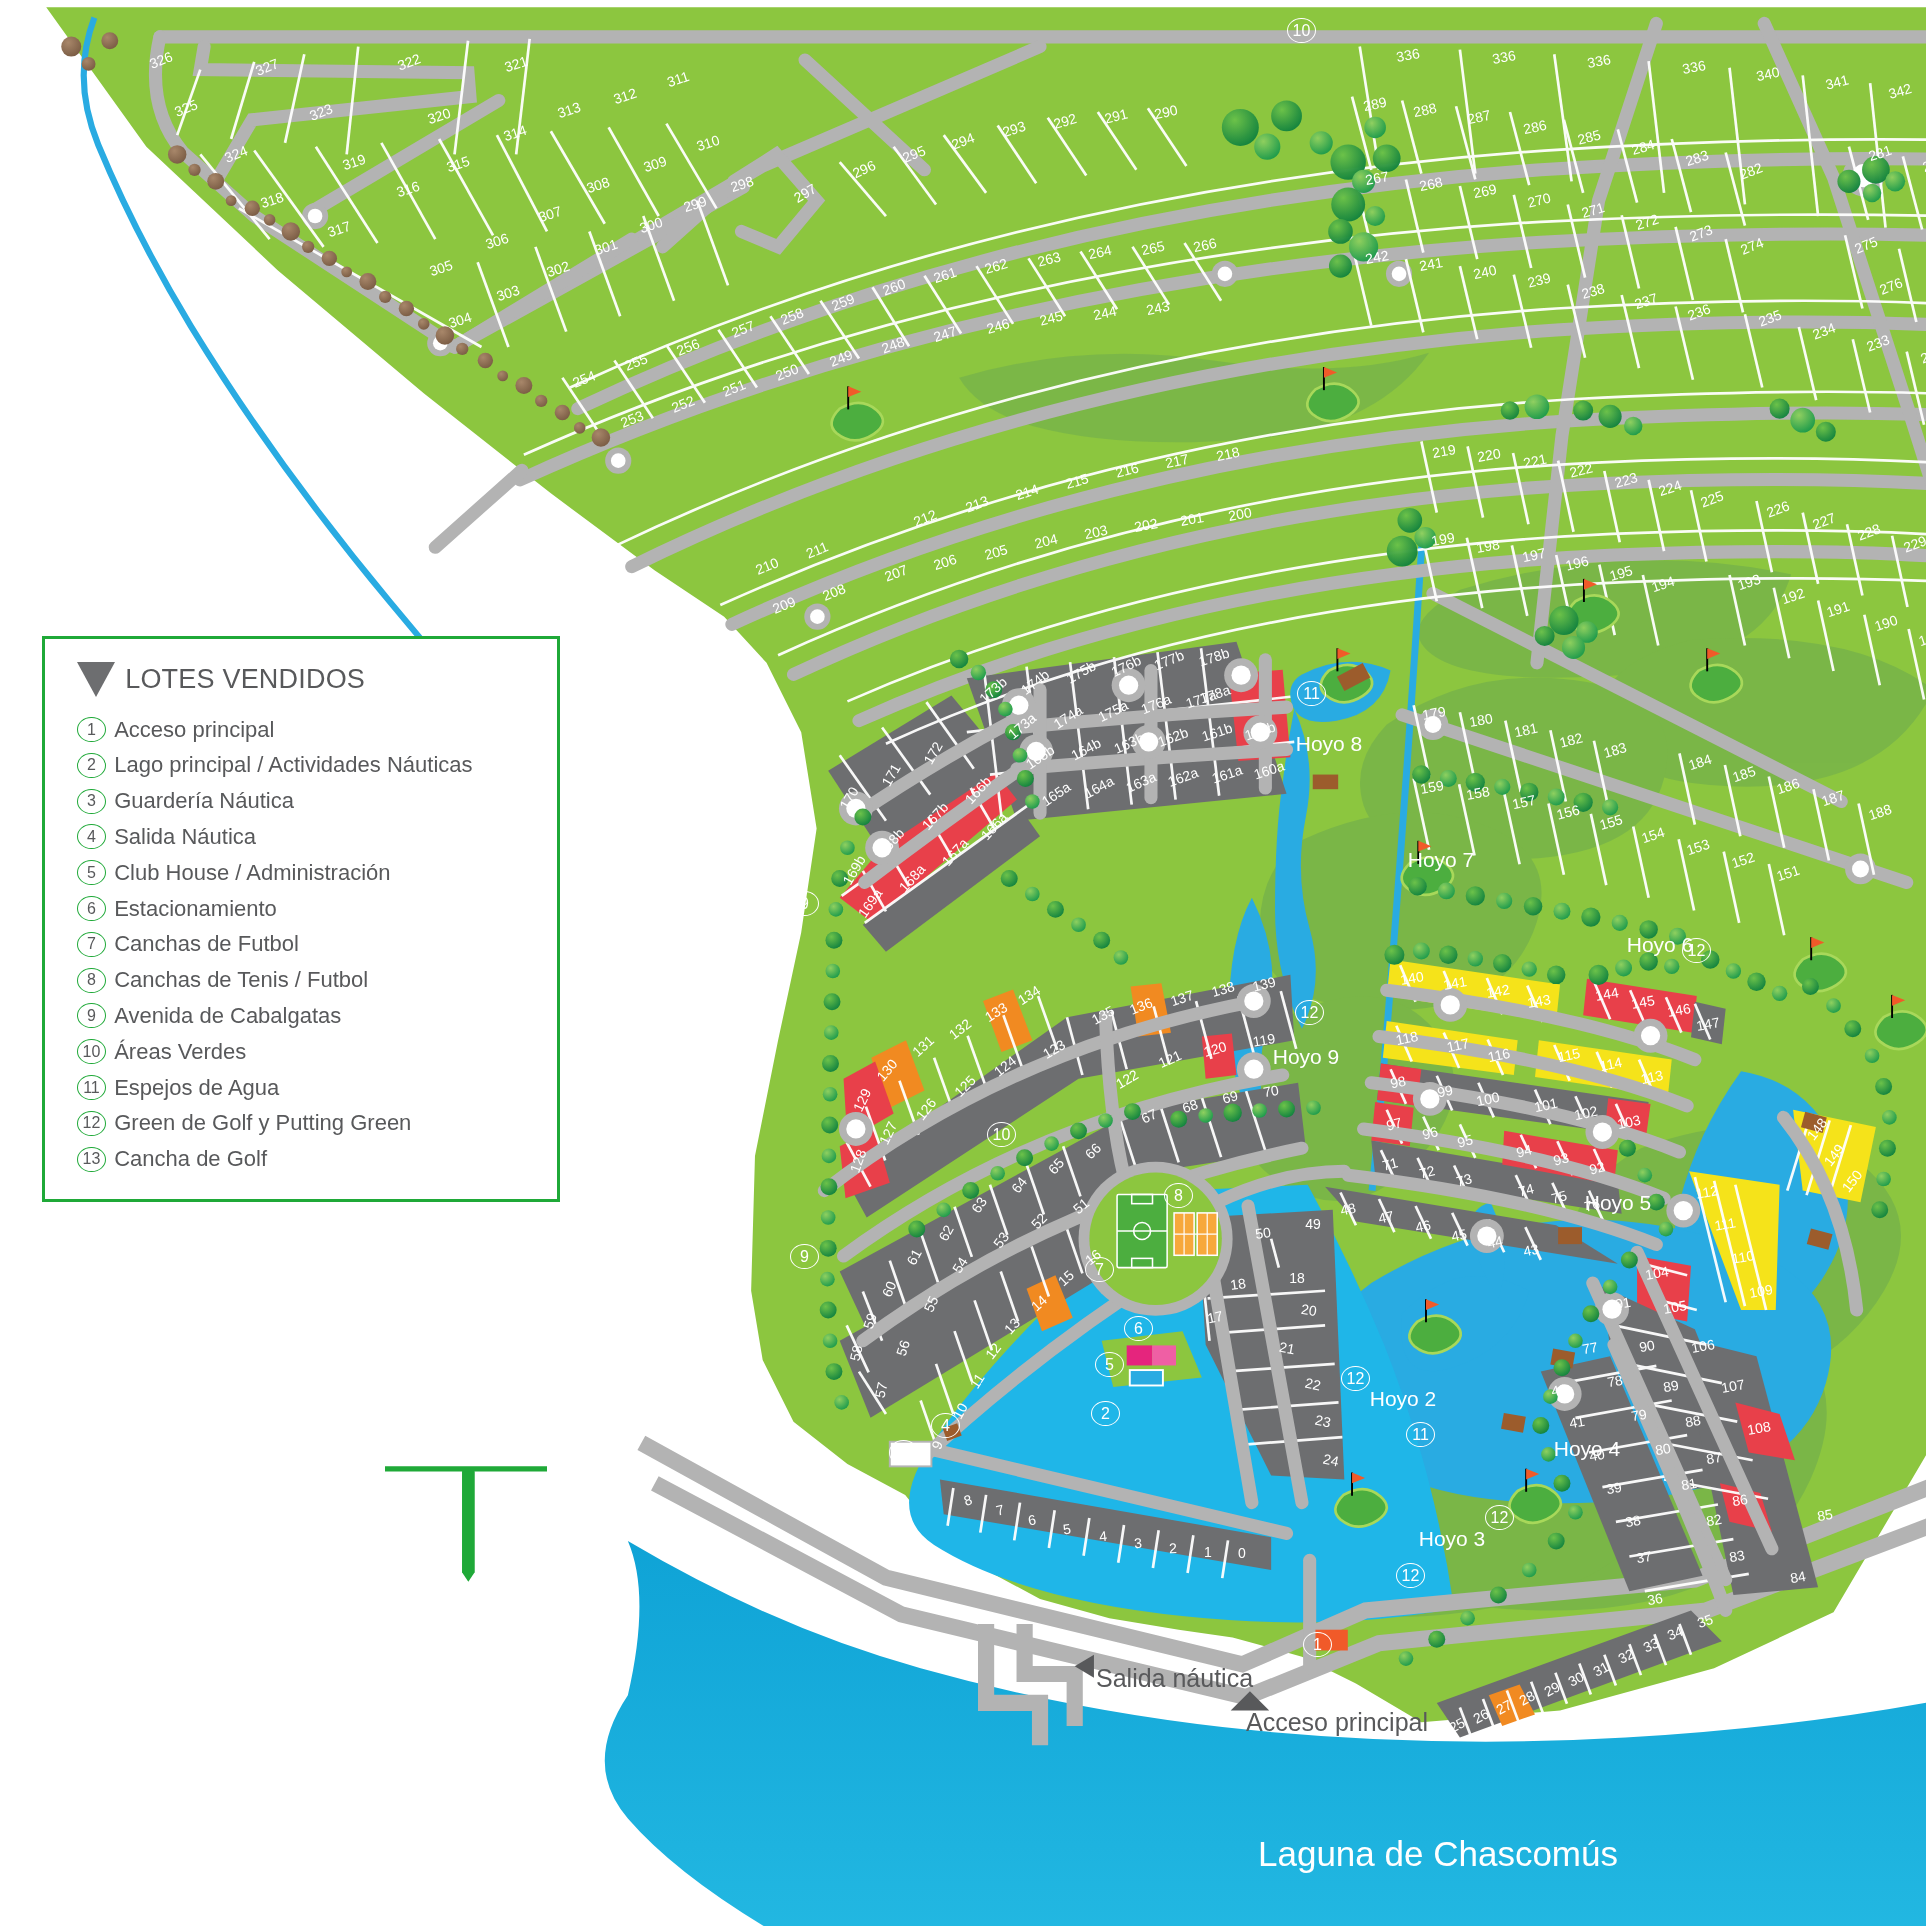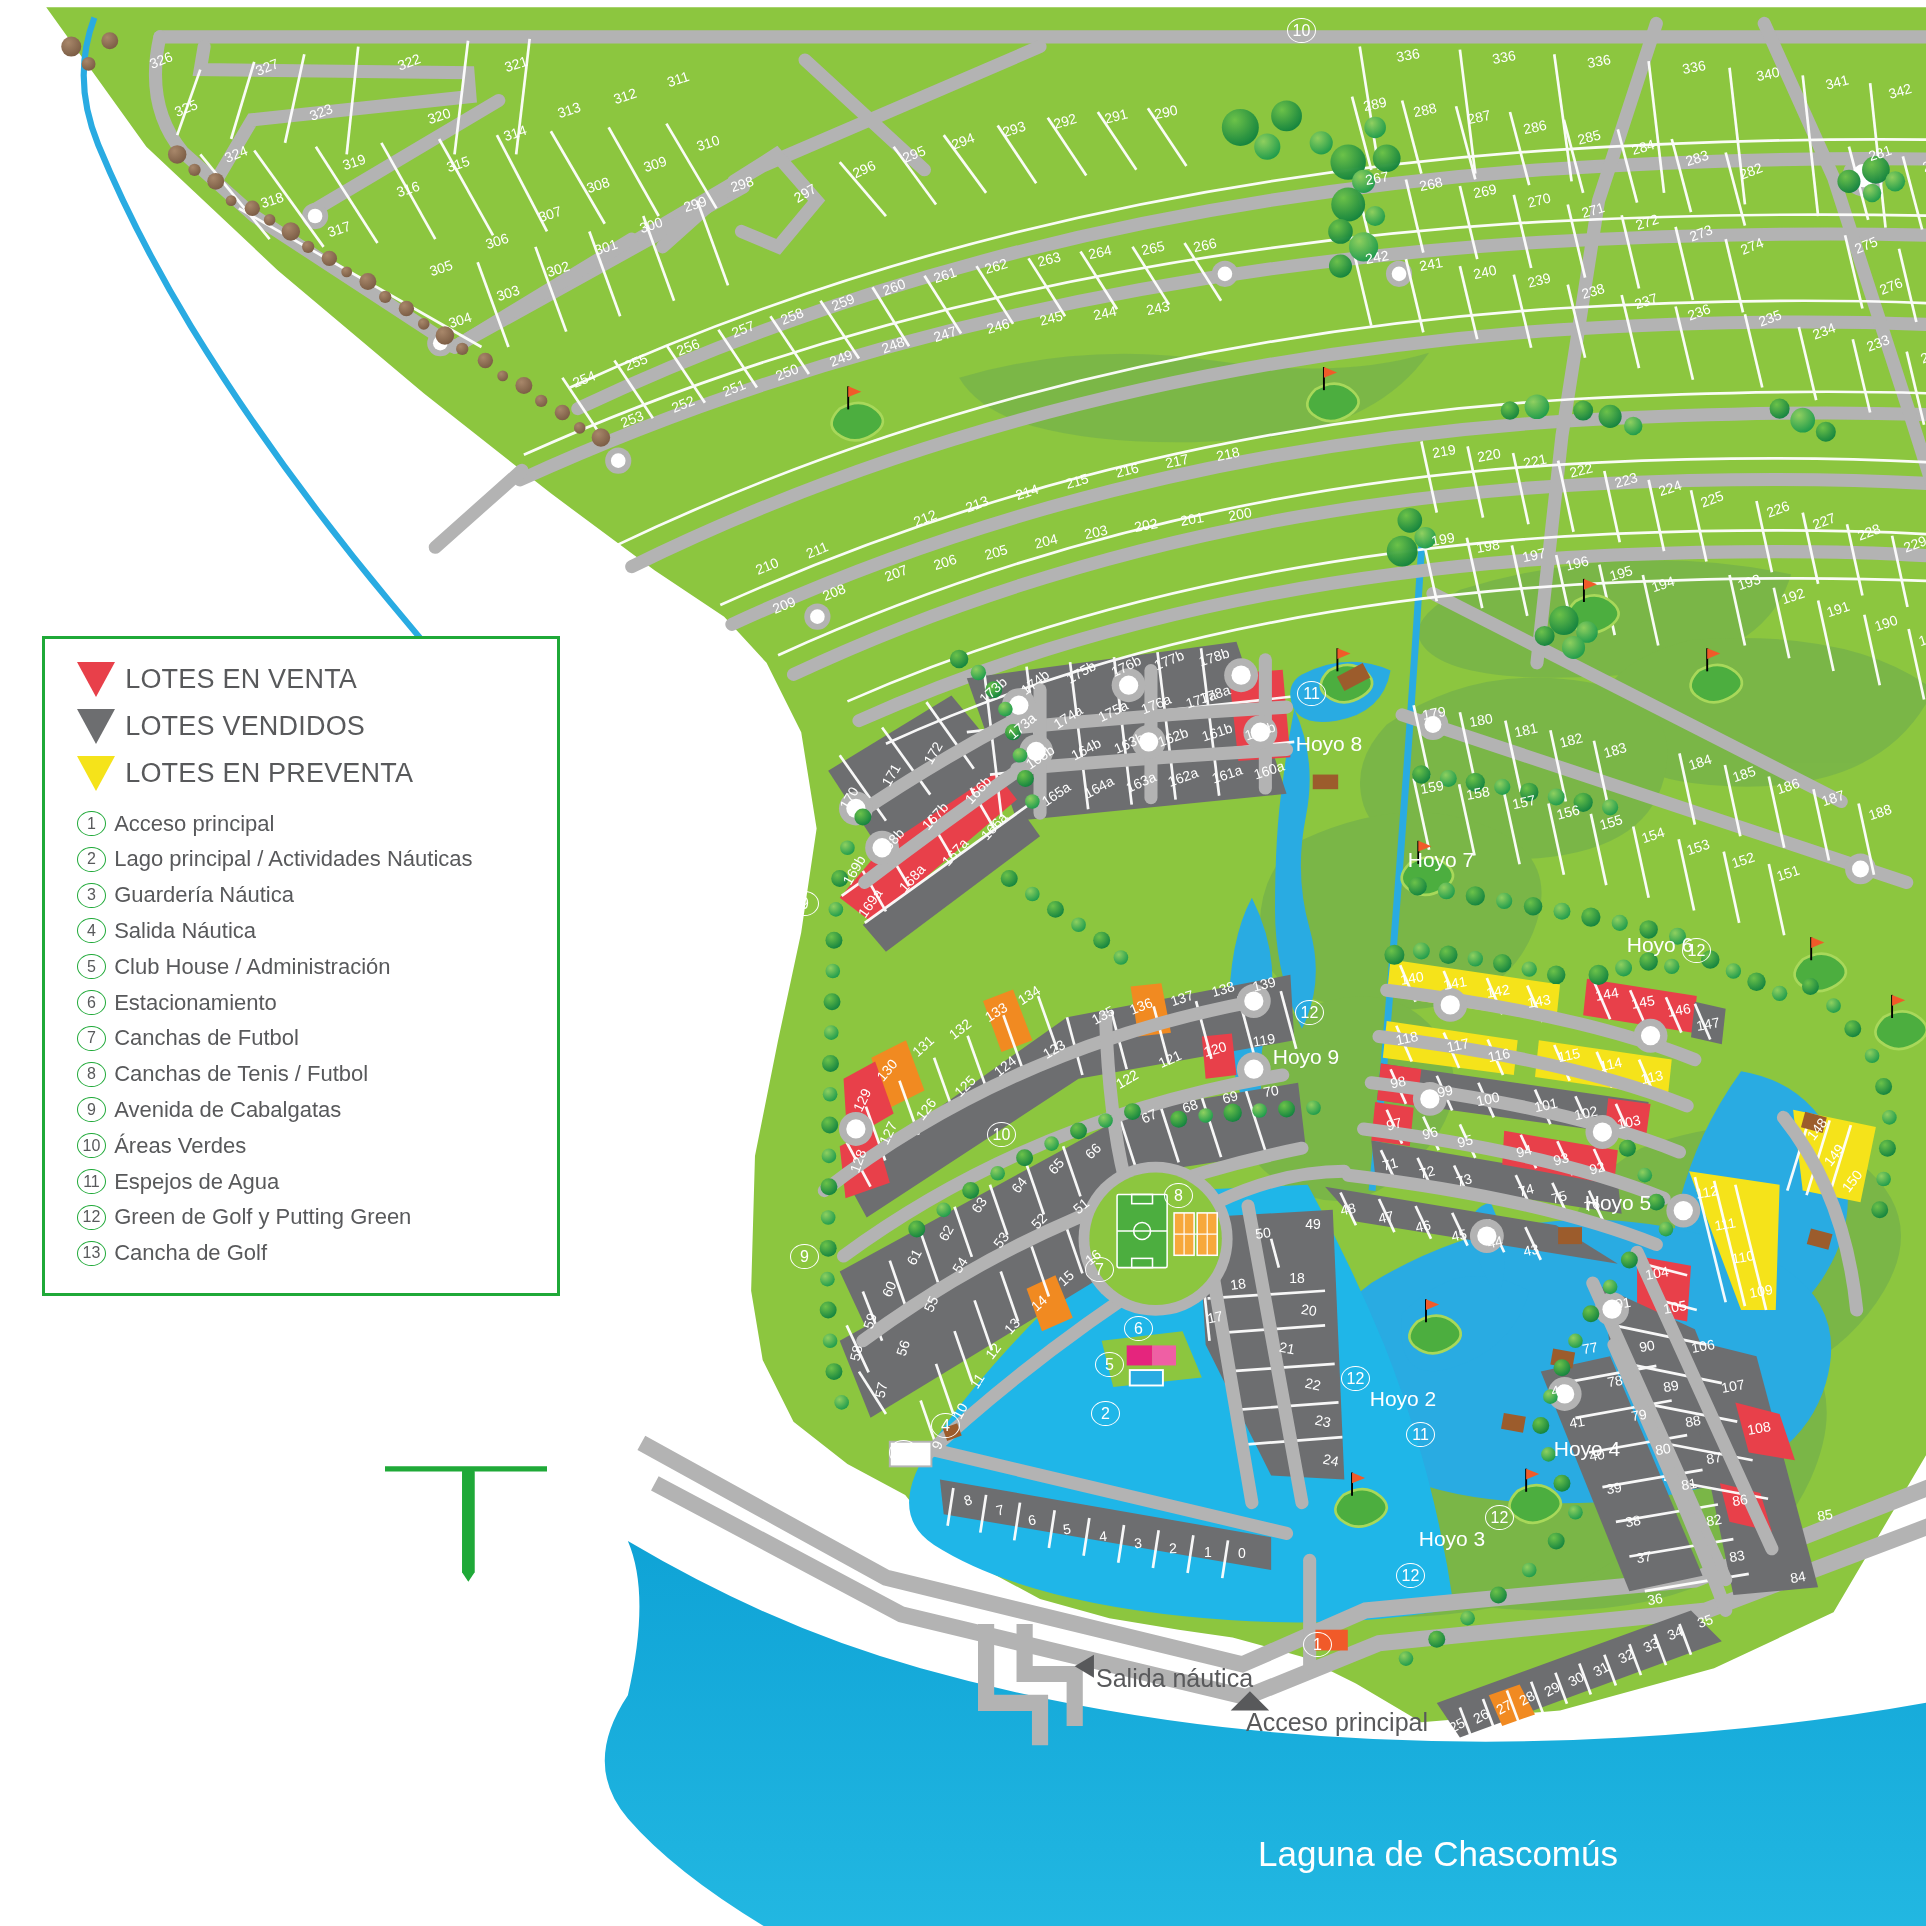--- a/index.html
+++ b/index.html
@@ -1370,30 +1370,22 @@
   <div id="callout-layer">
       <div class="maplabel" style="left: 1096px; top: 1666px;">Salida náutica</div>
       <div class="maplabel" style="left: 1246px; top: 1710px;">Acceso principal</div>
     </div>
 
   <div id="laguna-label">Laguna de Chascomús</div>
 
   <div id="legend">
     <div id="legend-swatches">
         <div class="swatch-row">
-          <div class="tri" style="border-top-color: rgb(232, 64, 74);"></div>
-          <div class="swatch-label">LOTES EN VENTA</div>
-        </div>
-        <div class="swatch-row">
           <div class="tri" style="border-top-color: rgb(109, 110, 112);"></div>
           <div class="swatch-label">LOTES VENDIDOS</div>
-        </div>
-        <div class="swatch-row">
-          <div class="tri" style="border-top-color: rgb(245, 227, 26);"></div>
-          <div class="swatch-label">LOTES EN PREVENTA</div>
         </div>
       </div>
     <div id="ref-list">
         <div class="ref-row">
           <div class="ref-num">1</div>
           <div class="ref-label">Acceso principal</div>
         </div>
         <div class="ref-row">
           <div class="ref-num">2</div>
           <div class="ref-label">Lago principal / Actividades Náuticas</div>

